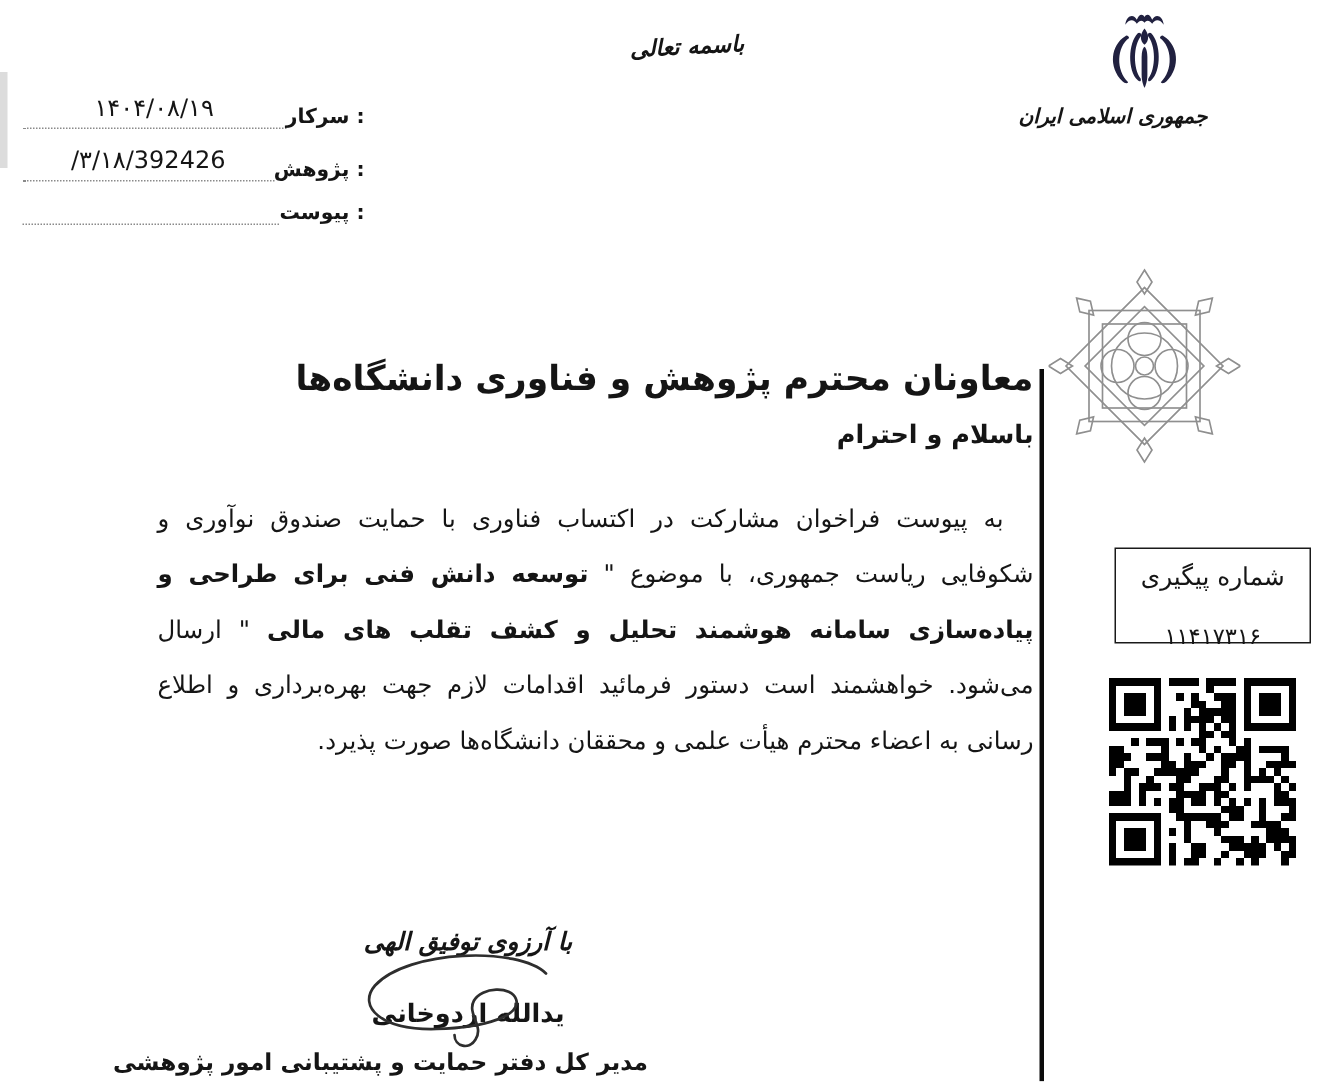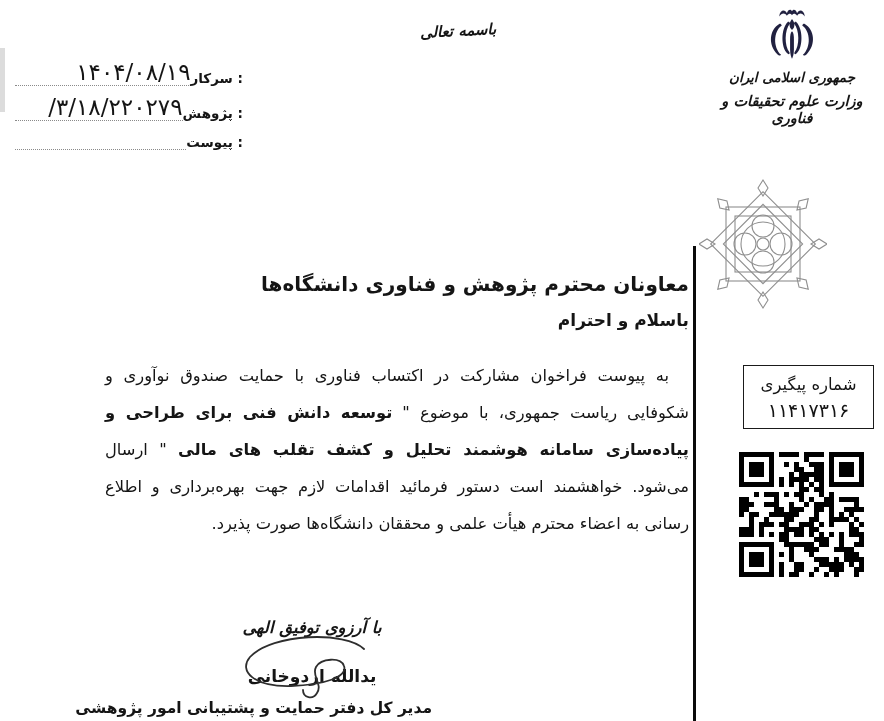--- a/index.html
+++ b/index.html
@@ -8,53 +8,53 @@
     position:relative; width:884px; height:721px; background:#ffffff;
     font-family:"DejaVu Sans", sans-serif; color:#151515; overflow:hidden;
   }
   
   .scan-strip { position:absolute; left:0; top:48px; width:5px; height:64px; background:#dcdcdc; }
 
   
   .meta-row { position:absolute; left:15px; width:232px; display:flex; flex-direction:row-reverse; align-items:flex-end; }
   .meta-label { font-weight:bold; font-size:13.5px; white-space:nowrap; padding-right:4px; }
   .meta-value {
-    flex:1; direction:ltr; unicode-bidi:isolate; text-align:right;
-    font-size:23px; line-height:24px; border-bottom:1.5px dotted #8a8a8a; padding-bottom:1px;
+    flex:1; direction:ltr; unicode-bidi:isolate; text-align:center;
+    font-size:16px; line-height:24px; border-bottom:1.5px dotted #8a8a8a; padding-bottom:1px;
   }
   .meta-empty { flex:1; height:16px; border-bottom:1.5px dotted #8a8a8a; }
 
   
   .besmele {
     position:absolute; left:398px; top:22px; width:120px; text-align:center;
     font-family:"DejaVu Serif", serif; font-style:italic; font-weight:bold; font-size:15px;
     transform:rotate(-3deg);
   }
 
   
-  .gov { position:absolute; left:708px; top:6px; width:168px; text-align:center; }
+  .gov { position:absolute; left:679px; top:6px; width:168px; text-align:left; }
   .gov svg { display:block; margin:0 auto; }
   .gov-line1 { margin-top:5px; font-family:"DejaVu Serif", serif; font-style:italic; font-weight:bold; font-size:13.5px; direction:rtl; }
   .gov-line2 { margin-top:7px; font-family:"DejaVu Serif", serif; font-style:italic; font-weight:bold; font-size:14.5px; direction:rtl; }
 
   .ornament { position:absolute; left:699px; top:178px; }
   .vline { position:absolute; left:693px; top:246px; width:3px; height:475px; background:#0b0b0b; }
 
   .tracking {
     position:absolute; left:743px; top:365px; width:131px; height:64px;
     border:1.5px solid #1a1a1a; text-align:center; direction:rtl;
   }
   .tracking-label { margin-top:9px; font-size:16.5px; }
-  .tracking-number { margin-top:5px; font-size:19px; letter-spacing:3px; direction:ltr; unicode-bidi:isolate; }
+  .tracking-number { margin-top:21px; font-size:15px; letter-spacing:3px; direction:ltr; unicode-bidi:isolate; }
 
   .qr { position:absolute; left:739px; top:452px; width:125px; height:125px; }
 
   
   .content { position:absolute; left:57px; top:240px; width:632px; direction:rtl; }
-  .recipient { font-weight:bold; font-size:20px;margin-top:32px; }
+  .recipient { font-weight:bold; font-size:23px; }
   .salutation { font-weight:bold; font-size:17px; margin-top:14px; }
   .para1 { margin-top:27px; font-size:16.3px; line-height:37px; text-align:justify; text-indent:20px;margin-left:48px; }
   .para2 { margin-top:13px; font-size:16.3px; line-height:34px; text-align:justify; }
   .para1 b, .para2 b { font-weight:bold; }
 
   .signature { position:absolute; left:192px; top:618px; width:240px; text-align:center; direction:rtl; }
   .sig-line1 { font-weight:bold; font-size:16.5px; white-space:nowrap;font-style:italic; }
   .sig-line2 { font-weight:bold; font-size:17px; margin-top:29px; white-space:nowrap; }
   .sig-line3 { font-weight:bold; font-size:15.5px; margin-top:13px; white-space:nowrap; }
   .scribble { position:absolute; left:236px; top:629px; }
@@ -65,21 +65,21 @@
 <div class="page">
 
   <div class="scan-strip"></div>
 
   <div class="meta-row" style="top:60px;">
     <span class="meta-label">سرکار :</span>
     <span class="meta-value">۱۴۰۴/۰۸/۱۹</span>
   </div>
   <div class="meta-row" style="top:95px;">
     <span class="meta-label">پژوهش :</span>
-    <span class="meta-value">/۳/۱۸/۲۲۰۲۷۹</span>
+    <span class="meta-value">/۳/۱۸/392426</span>
   </div>
   <div class="meta-row" style="top:134px;">
     <span class="meta-label">پیوست :</span>
     <span class="meta-empty"></span>
   </div>
 
   <div class="besmele">باسمه تعالی</div>
 
   <div class="gov">
     <svg width="64" height="58" viewBox="0 0 100 90">
@@ -93,21 +93,20 @@
 
         <path d="M70,28 C85,37 88,60 73,75 C71,77 68,78 67,76 C80,64 79,39 66,30 C67,27 69,27 70,28 Z"></path>
 
         <path d="M57,25 C67,35 68,64 57,74 C55,76 53,75 54,72 C62,62 62,37 53,27 C54,24 56,24 57,25 Z"></path>
 
         <path d="M50,20 C45,26 45,33 50,37 C55,33 55,26 50,20 Z"></path>
         <path d="M50,39 C47.5,41 47,46 47,52 L47,68 C47,75 49,80 50,82 C51,80 53,75 53,68 L53,52 C53,46 52.5,41 50,39 Z"></path>
       </g>
     </svg>
     <div class="gov-line1">جمهوری اسلامی ایران</div>
-    <div class="gov-line2">وزارت علوم تحقیقات و فناوری</div>
   </div>
 
   <svg class="ornament" width="128" height="132" viewBox="0 0 128 132">
     <g stroke="#8f8f8f" fill="none" stroke-width="1.1">
       <rect x="27" y="29" width="74" height="74"></rect>
       <rect x="27" y="29" width="74" height="74" transform="rotate(45 64 66)"></rect>
       <rect x="36" y="38" width="56" height="56"></rect>
       <rect x="36" y="38" width="56" height="56" transform="rotate(45 64 66)"></rect>
       <circle cx="64" cy="66" r="22"></circle>
       <circle cx="64" cy="48" r="11"></circle>

